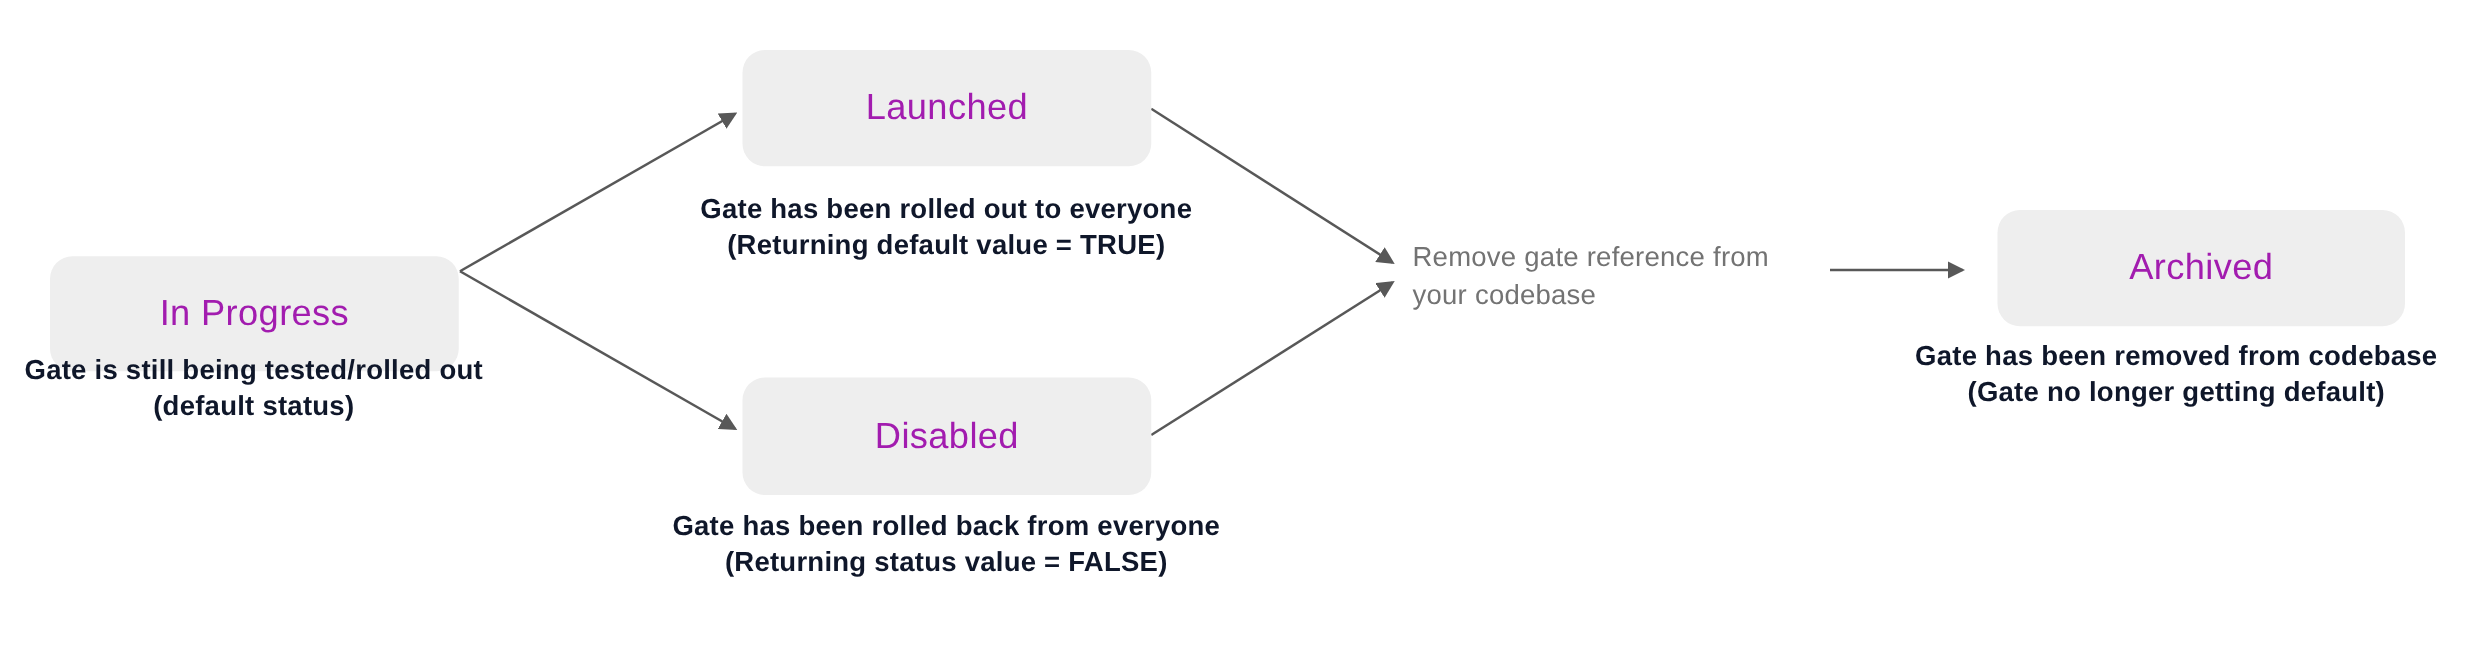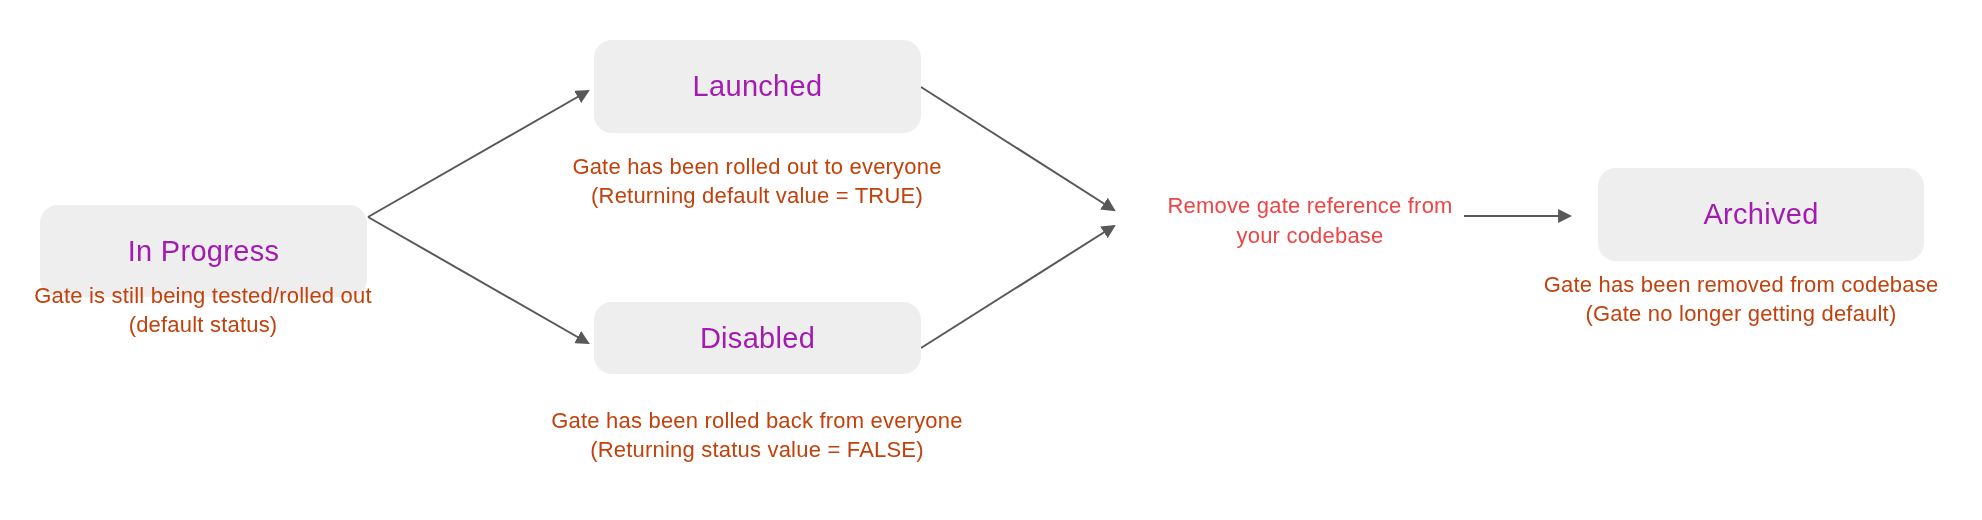--- a/index.html
+++ b/index.html
@@ -33,44 +33,44 @@
   }
   .node-label {
     font-size: 29px;
     font-weight: 500;
     color: #a21caf;
     letter-spacing: 0.3px;
     white-space: nowrap;
   }
   .node--in-progress { left: 40px;   top: 171px; width: 327px; height: 92px; margin-top: 34px; }
   .node--launched    { left: 594px;  top: 40px;  width: 327px; height: 93px; }
-  .node--disabled    { left: 594px;  top: 302px; width: 327px; height: 72px; }
+  .node--disabled    { left: 594px;  top: 302px; width: 327px; height: 94px; }
   .node--archived    { left: 1578px; top: 168px; width: 326px; height: 93px; margin-left: 20px; }
 
   .caption {
     position: absolute;
     text-align: center;
-    color: #c2410c;
+    color: #0f172a;
     font-size: 22px;
-    font-weight: 400;
+    font-weight: 700;
     line-height: 29px;
     letter-spacing: 0.2px;
   }
   .caption--in-progress { left: -32px;  top: 281px; width: 470px; }
   .caption--launched    { left: 522px;  top: 152px; width: 470px; }
   .caption--disabled    { left: 522px;  top: 406px; width: 470px; }
   .caption--archived    { left: 1506px; top: 270px; width: 470px; }
 
   .action-label {
     position: absolute;
     left: 1130px;
     top: 191px;
     width: 360px;
-    text-align: center;
-    color: #ef4444;
+    text-align: left;
+    color: #737373;
     font-size: 22px;
     font-weight: 500;
     line-height: 30px;
     letter-spacing: 0.2px;
   }
 </style>
 </head>
 <body>
 
 <div class="canvas">

